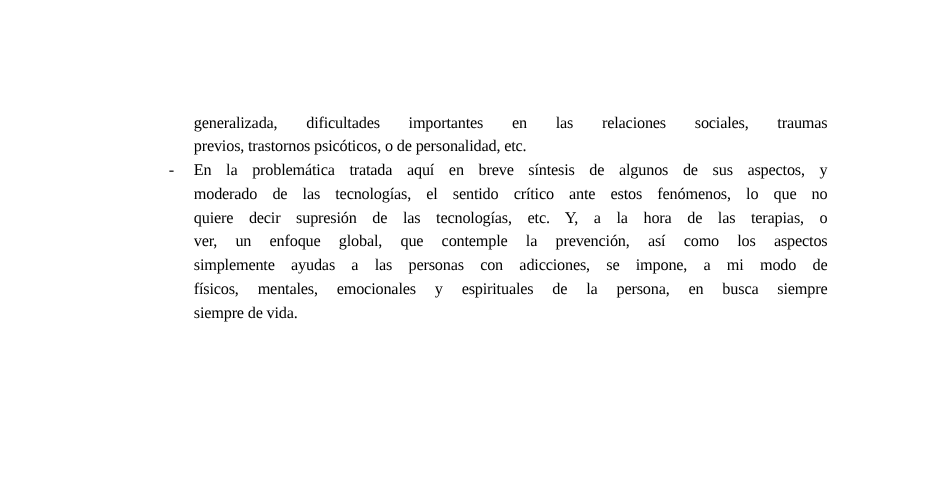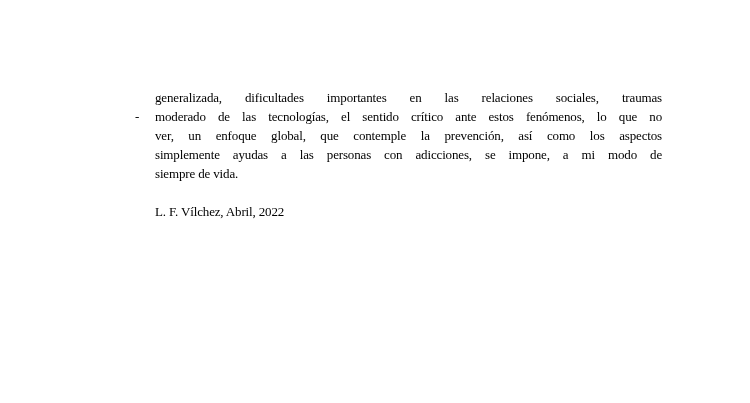--- a/index.html
+++ b/index.html
@@ -49,28 +49,31 @@
   }
 </style>
 </head>
 <body>
 
 <div class="page">
   <div class="content">
 
     <div class="paragraph">
         <div class="line j">generalizada, dificultades importantes en las relaciones sociales, traumas</div>
+        <div class="line">previos, trastornos psicóticos, o de personalidad, etc.</div>
       </div>
 
     <div class="bullet-row">
       <span class="bullet-marker">-</span>
       <div class="bullet-lines">
+          <div class="line j">En la problemática tratada aquí en breve síntesis de algunos de sus aspectos, y</div>
           <div class="line j">moderado de las tecnologías, el sentido crítico ante estos fenómenos, lo que no</div>
+          <div class="line j">quiere decir supresión de las tecnologías, etc. Y, a la hora de las terapias, o</div>
           <div class="line j">ver, un enfoque global, que contemple la prevención, así como los aspectos</div>
           <div class="line j">simplemente ayudas a las personas con adicciones, se impone, a mi modo de</div>
+          <div class="line j">físicos, mentales, emocionales y espirituales de la persona, en busca siempre</div>
           <div class="line">siempre de vida.</div>
         </div>
     </div>
 
-    <div class="signature">L. F. Vílchez, Abril, 2022</div>
 
   </div>
 </div>
 
 </body></html>

